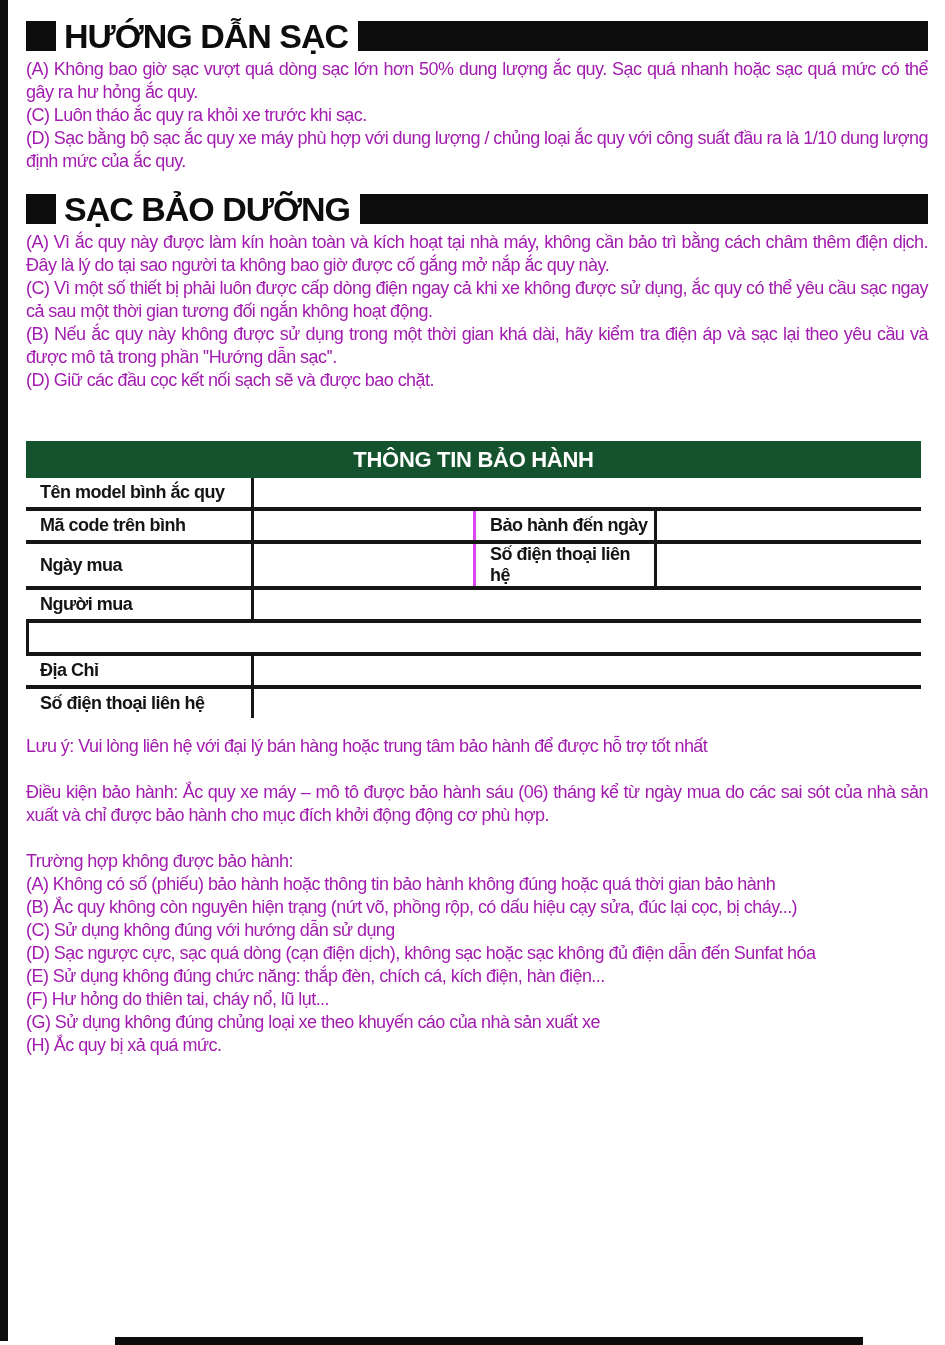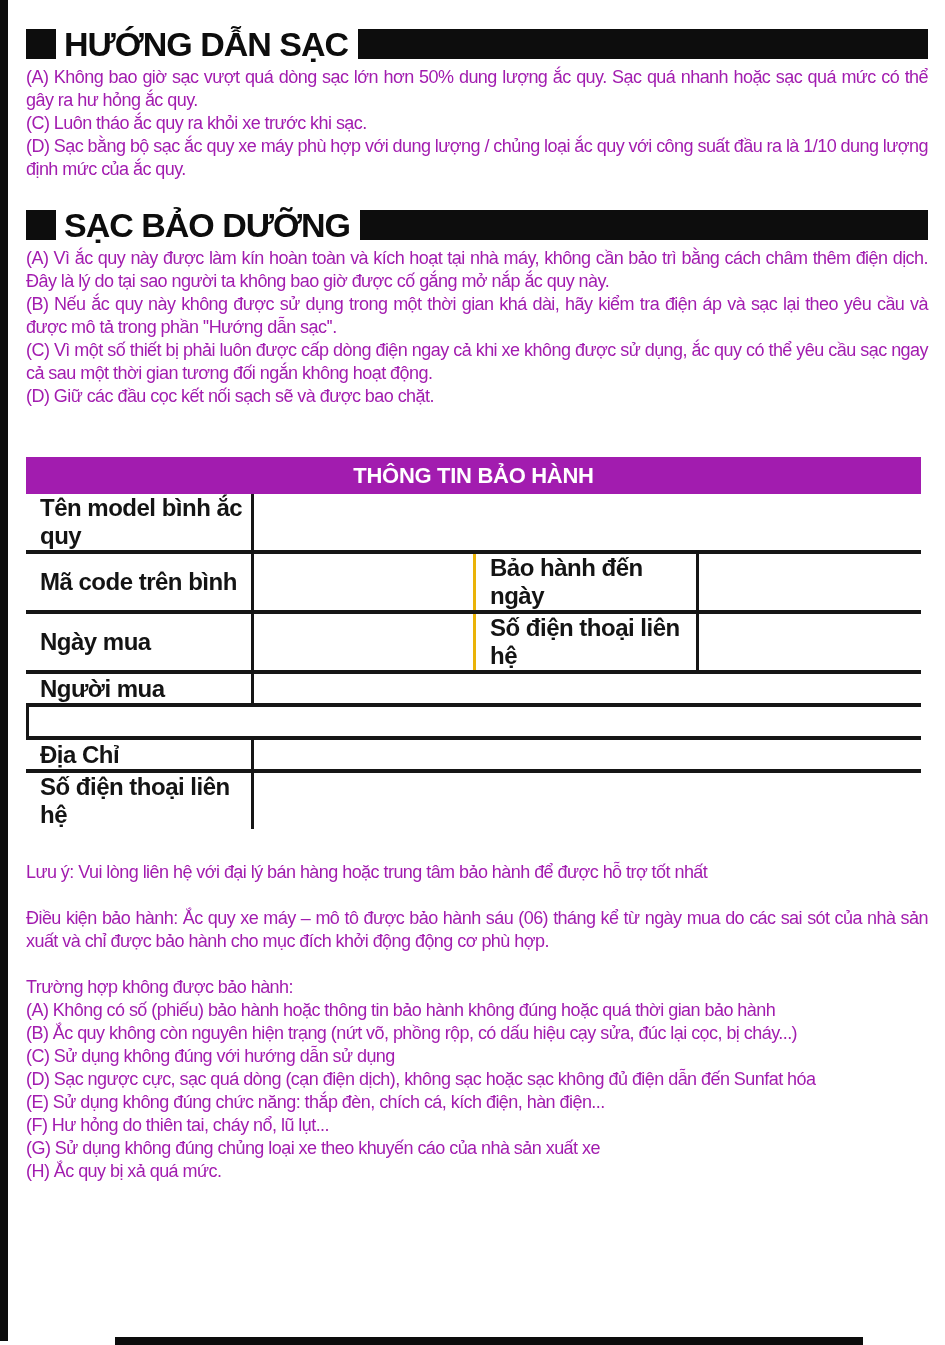--- a/index.html
+++ b/index.html
@@ -22,21 +22,21 @@
     width:748px;height:8px;
     background:#0c0c0c;
   }
   .content{
     position:absolute;left:26px;top:0;
     width:902px;
   }
   
   .sec-header{
     display:flex;align-items:center;
-    height:32px;margin-top:28px;margin-bottom:6px;
+    height:32px;margin-top:20px;margin-bottom:6px;
   }
   .sec-square{
     width:30px;height:30px;background:#0d0d0d;flex:0 0 auto;
   }
   .sec-title{
     font-size:34px;font-weight:700;letter-spacing:-1px;
     color:#0d0d0d;white-space:nowrap;
     padding:0 10px 0 8px;line-height:32px;
   }
   .sec-bar{
@@ -49,42 +49,42 @@
     text-align:justify;
     color:#a21caf;
   }
   .sec2-wrap{margin-top:10px;}
   
   .wtable{
     margin-top:49px;
     width:895px;
   }
   .wt-header{
-    height:37px;background:#a21caf;
+    height:37px;background:#14532d;
     display:flex;align-items:center;justify-content:center;
     color:#ffffff;font-size:22px;font-weight:700;letter-spacing:-0.3px;
   }
   .wt-row{
     display:flex;align-items:stretch;
     border-bottom:4px solid #161616;
     min-height:29px;
   }
   .wt-row.last{border-bottom:none;}
   .wt-cell{
     display:flex;align-items:center;
-    font-size:24px;font-weight:700;letter-spacing:-0.5px;
+    font-size:18px;font-weight:700;letter-spacing:-0.5px;
     padding-left:14px;box-sizing:border-box;
   }
   .wt-lbl1{width:225px;flex:0 0 auto;}
   .wt-val1{width:222px;flex:0 0 auto;border-left:3px solid #161616;}
-  .wt-lbl2{width:223px;flex:0 0 auto;border-left:3px solid #eab308;}
+  .wt-lbl2{width:181px;flex:0 0 auto;border-left:3px solid #d946ef;}
   .wt-val2{flex:1 1 auto;border-left:3px solid #161616;}
   .wt-valspan{flex:1 1 auto;border-left:3px solid #161616;}
   
-  .note{margin-top:32px;}
+  .note{margin-top:17px;}
   .conditions{margin-top:23px;}
   .exclusions-title{margin-top:23px;}
   .excl-item{margin:0;}
 </style>
 </head>
 <body>
 
 <div class="page">
   <div class="left-edge-bar"></div>
 
@@ -101,22 +101,22 @@
       <p class="para">(D) Sạc bằng bộ sạc ắc quy xe máy phù hợp với dung lượng / chủng loại ắc quy với công suất đầu ra là 1/10 dung lượng định mức của ắc quy.</p>
     </div>
 
     <div class="sec2-wrap">
       <div class="sec-header">
         <span class="sec-square"></span>
         <span class="sec-title">SẠC BẢO DƯỠNG</span>
         <span class="sec-bar"></span>
       </div>
       <p class="para">(A) Vì ắc quy này được làm kín hoàn toàn và kích hoạt tại nhà máy, không cần bảo trì bằng cách châm thêm điện dịch.  Đây là lý do tại sao người ta không bao giờ được cố gắng mở nắp ắc quy này.</p>
+      <p class="para">(C) Vì một số thiết bị phải luôn được cấp dòng điện ngay cả khi xe không được sử dụng, ắc quy có thể yêu cầu sạc ngay cả sau một thời gian tương đối ngắn không hoạt động.</p>
       <p class="para">(B) Nếu ắc quy này không được sử dụng trong một thời gian khá dài, hãy kiểm tra điện áp và sạc lại theo yêu cầu và được mô tả trong phần ''Hướng dẫn sạc''.</p>
-      <p class="para">(C) Vì một số thiết bị phải luôn được cấp dòng điện ngay cả khi xe không được sử dụng, ắc quy có thể yêu cầu sạc ngay cả sau một thời gian tương đối ngắn không hoạt động.</p>
       <p class="para">(D) Giữ các đầu cọc kết nối sạch sẽ và được bao chặt.</p>
     </div>
 
     <div class="wtable">
       <div class="wt-header">THÔNG TIN BẢO HÀNH</div>
 
       <div class="wt-row">
         <div class="wt-cell wt-lbl1">Tên model bình ắc quy</div>
         <div class="wt-cell wt-valspan"></div>
       </div>

